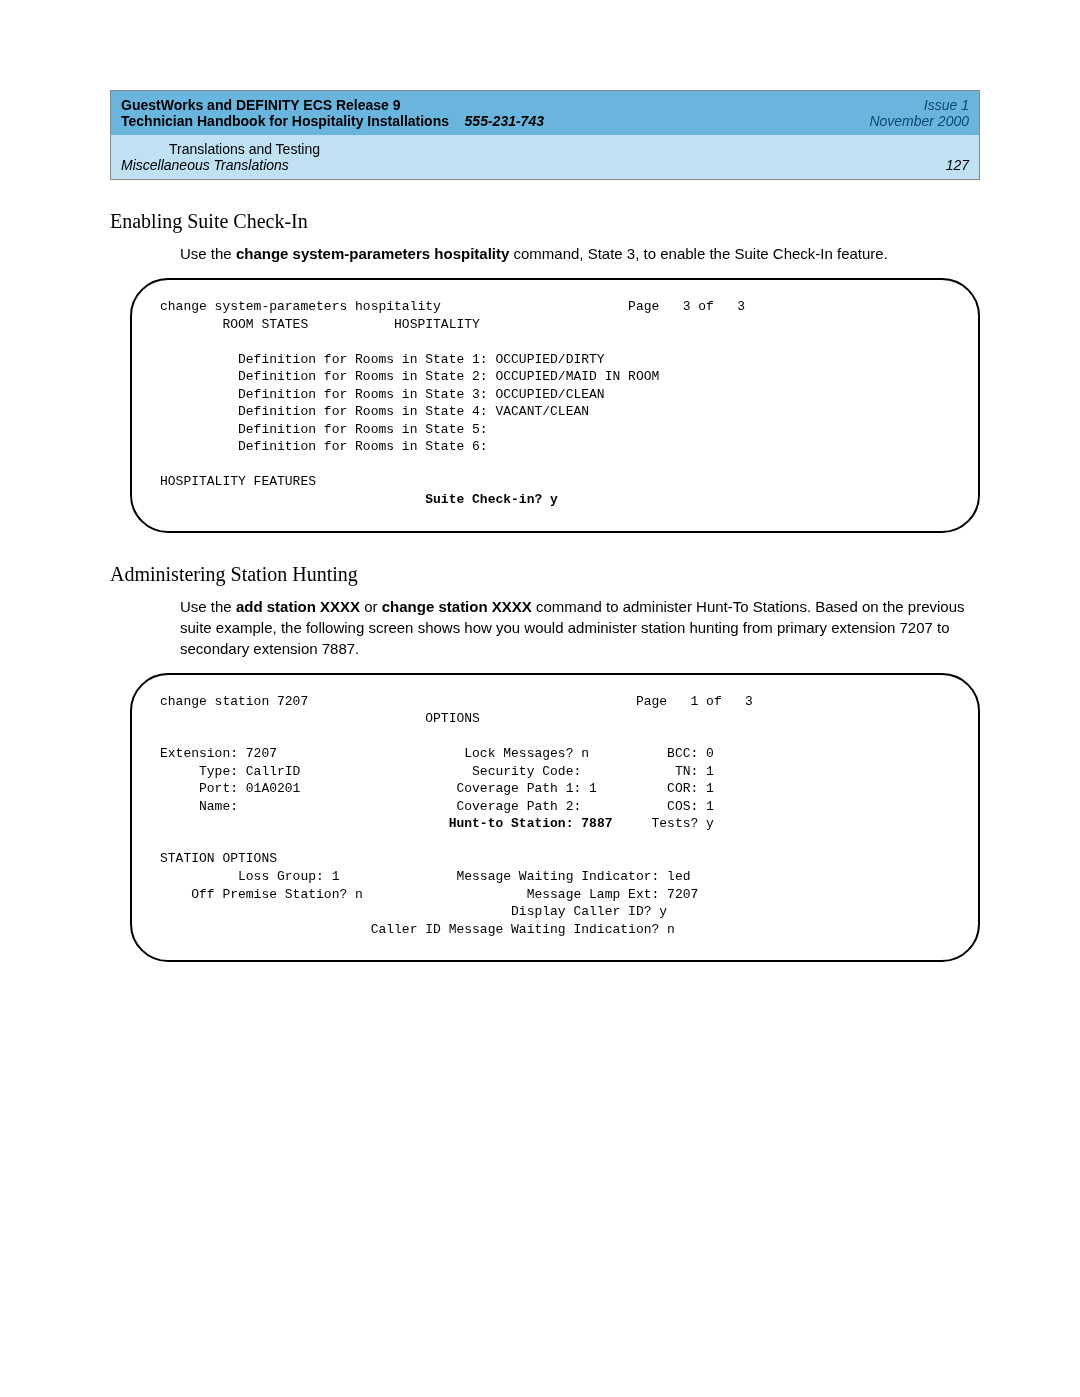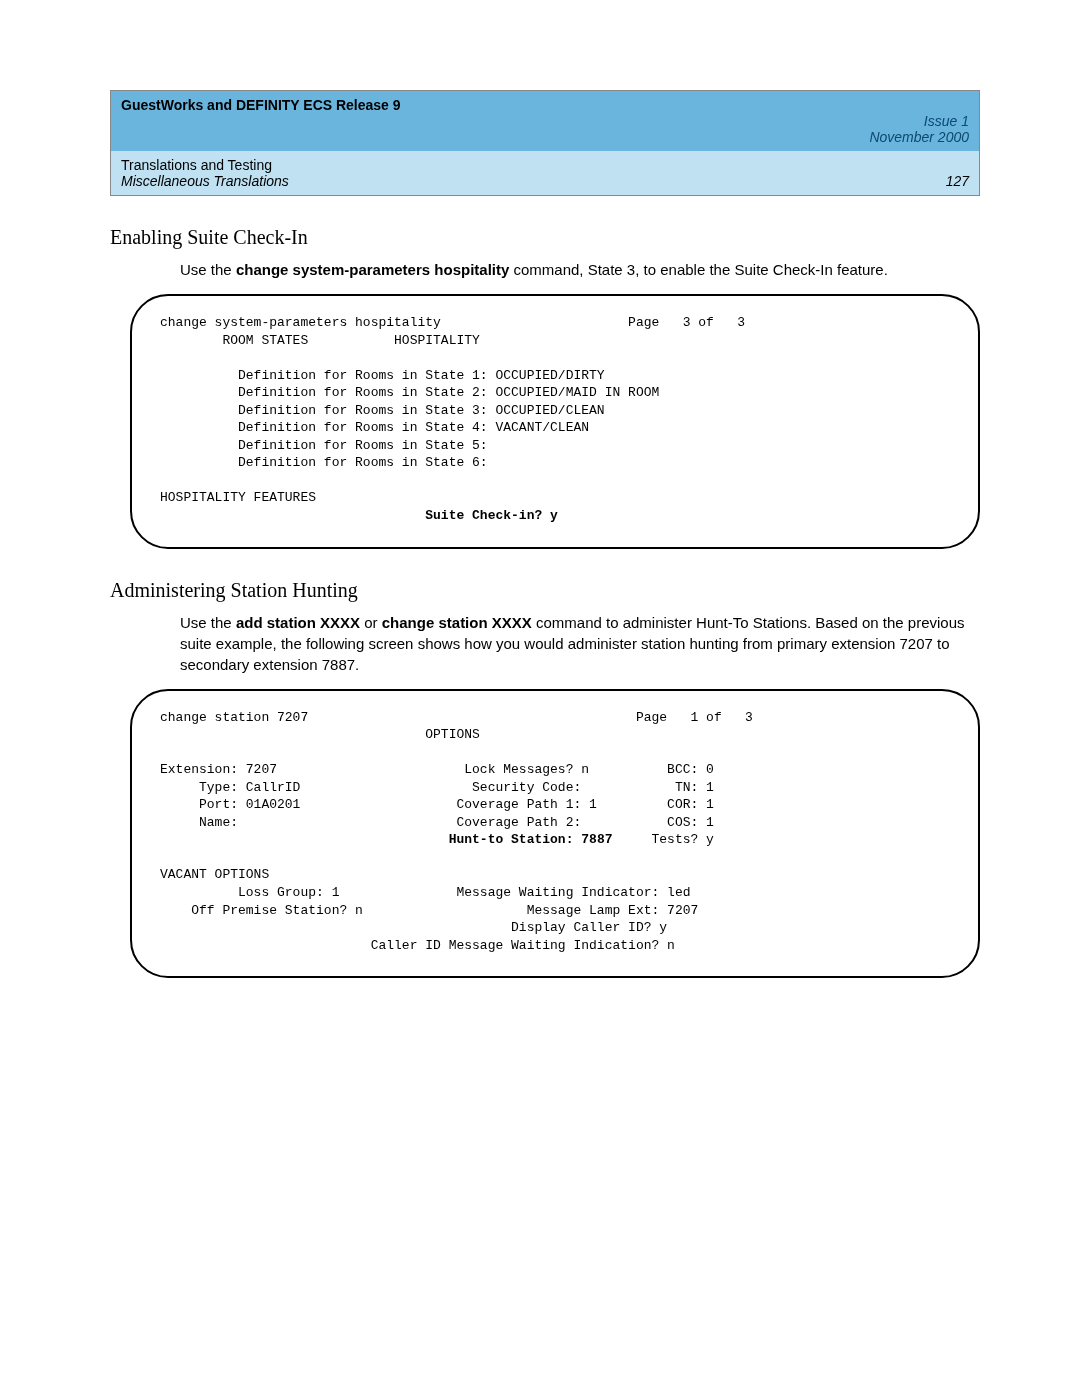--- a/index.html
+++ b/index.html
@@ -17,33 +17,32 @@
     box-sizing: border-box;
   }
   .header-box {
     border: 1px solid #888;
   }
   .hdr-row1 {
     background: #69b5de;
     padding: 6px 10px 6px 10px;
     display: flex;
     justify-content: space-between;
-    flex-direction: column;
   }
   .hdr-row1 .left { font-weight: bold; color: #000; }
   .hdr-row1 .right { font-style: italic; color: #0c4a6e; }
   .hdr-row1 .line2-left { font-weight: bold; }
   .hdr-row1 .line2-left .docnum { font-style: italic; font-weight: bold; }
   .hdr-row2 {
     background: #bfe1f2;
     padding: 6px 10px 6px 10px;
     display: flex;
     justify-content: space-between;
   }
-  .hdr-row2 .left-top { display:block; }
+  .hdr-row2 .left-top { display:block;margin-left:48px; }
   .hdr-row2 .left-bottom { font-style: italic; }
   .hdr-row2 .right { font-style: italic; }
   h2.section {
     font-family: Georgia, 'Times New Roman', serif;
     font-weight: normal;
     font-size: 20px;
     margin: 30px 0 10px 0;
   }
   .body-para {
     margin: 0 0 14px 70px;
@@ -66,20 +65,25 @@
 </style>
 </head>
 <body>
 
 <div class="page">
 
   <div class="header-box">
     <div class="hdr-row1">
       <div>
         <div class="left">GuestWorks and DEFINITY ECS Release 9</div>
+        <div class="line2-left">
+          <span>Technician Handbook for Hospitality Installations</span>
+          <span>&nbsp;&nbsp;</span>
+          <span class="docnum">555-231-743</span>
+        </div>
       </div>
       <div style="text-align:right;">
         <div class="right">Issue 1</div>
         <div class="right">November 2000</div>
       </div>
     </div>
     <div class="hdr-row2">
       <div>
         <span class="left-top">Translations and Testing</span>
         <span class="left-bottom">Miscellaneous Translations</span>
@@ -115,19 +119,19 @@
 
   <div class="terminal"><span>change station 7207                                          Page   1 of   3</span>
 <span>                                  OPTIONS</span>
 <span></span>
 <span>Extension: 7207                        Lock Messages? n          BCC: 0</span>
 <span>     Type: CallrID                      Security Code:            TN: 1</span>
 <span>     Port: 01A0201                    Coverage Path 1: 1         COR: 1</span>
 <span>     Name:                            Coverage Path 2:           COS: 1</span>
 <span>                                     </span><span class="bold">Hunt-to Station: 7887</span><span>     Tests? y</span>
 <span></span>
-<span>VACANT OPTIONS</span>
+<span>STATION OPTIONS</span>
 <span>          Loss Group: 1               Message Waiting Indicator: led</span>
 <span>    Off Premise Station? n                     Message Lamp Ext: 7207</span>
 <span>                                             Display Caller ID? y</span>
 <span>                           Caller ID Message Waiting Indication? n</span></div>
 
 </div>
 
 </body></html>

